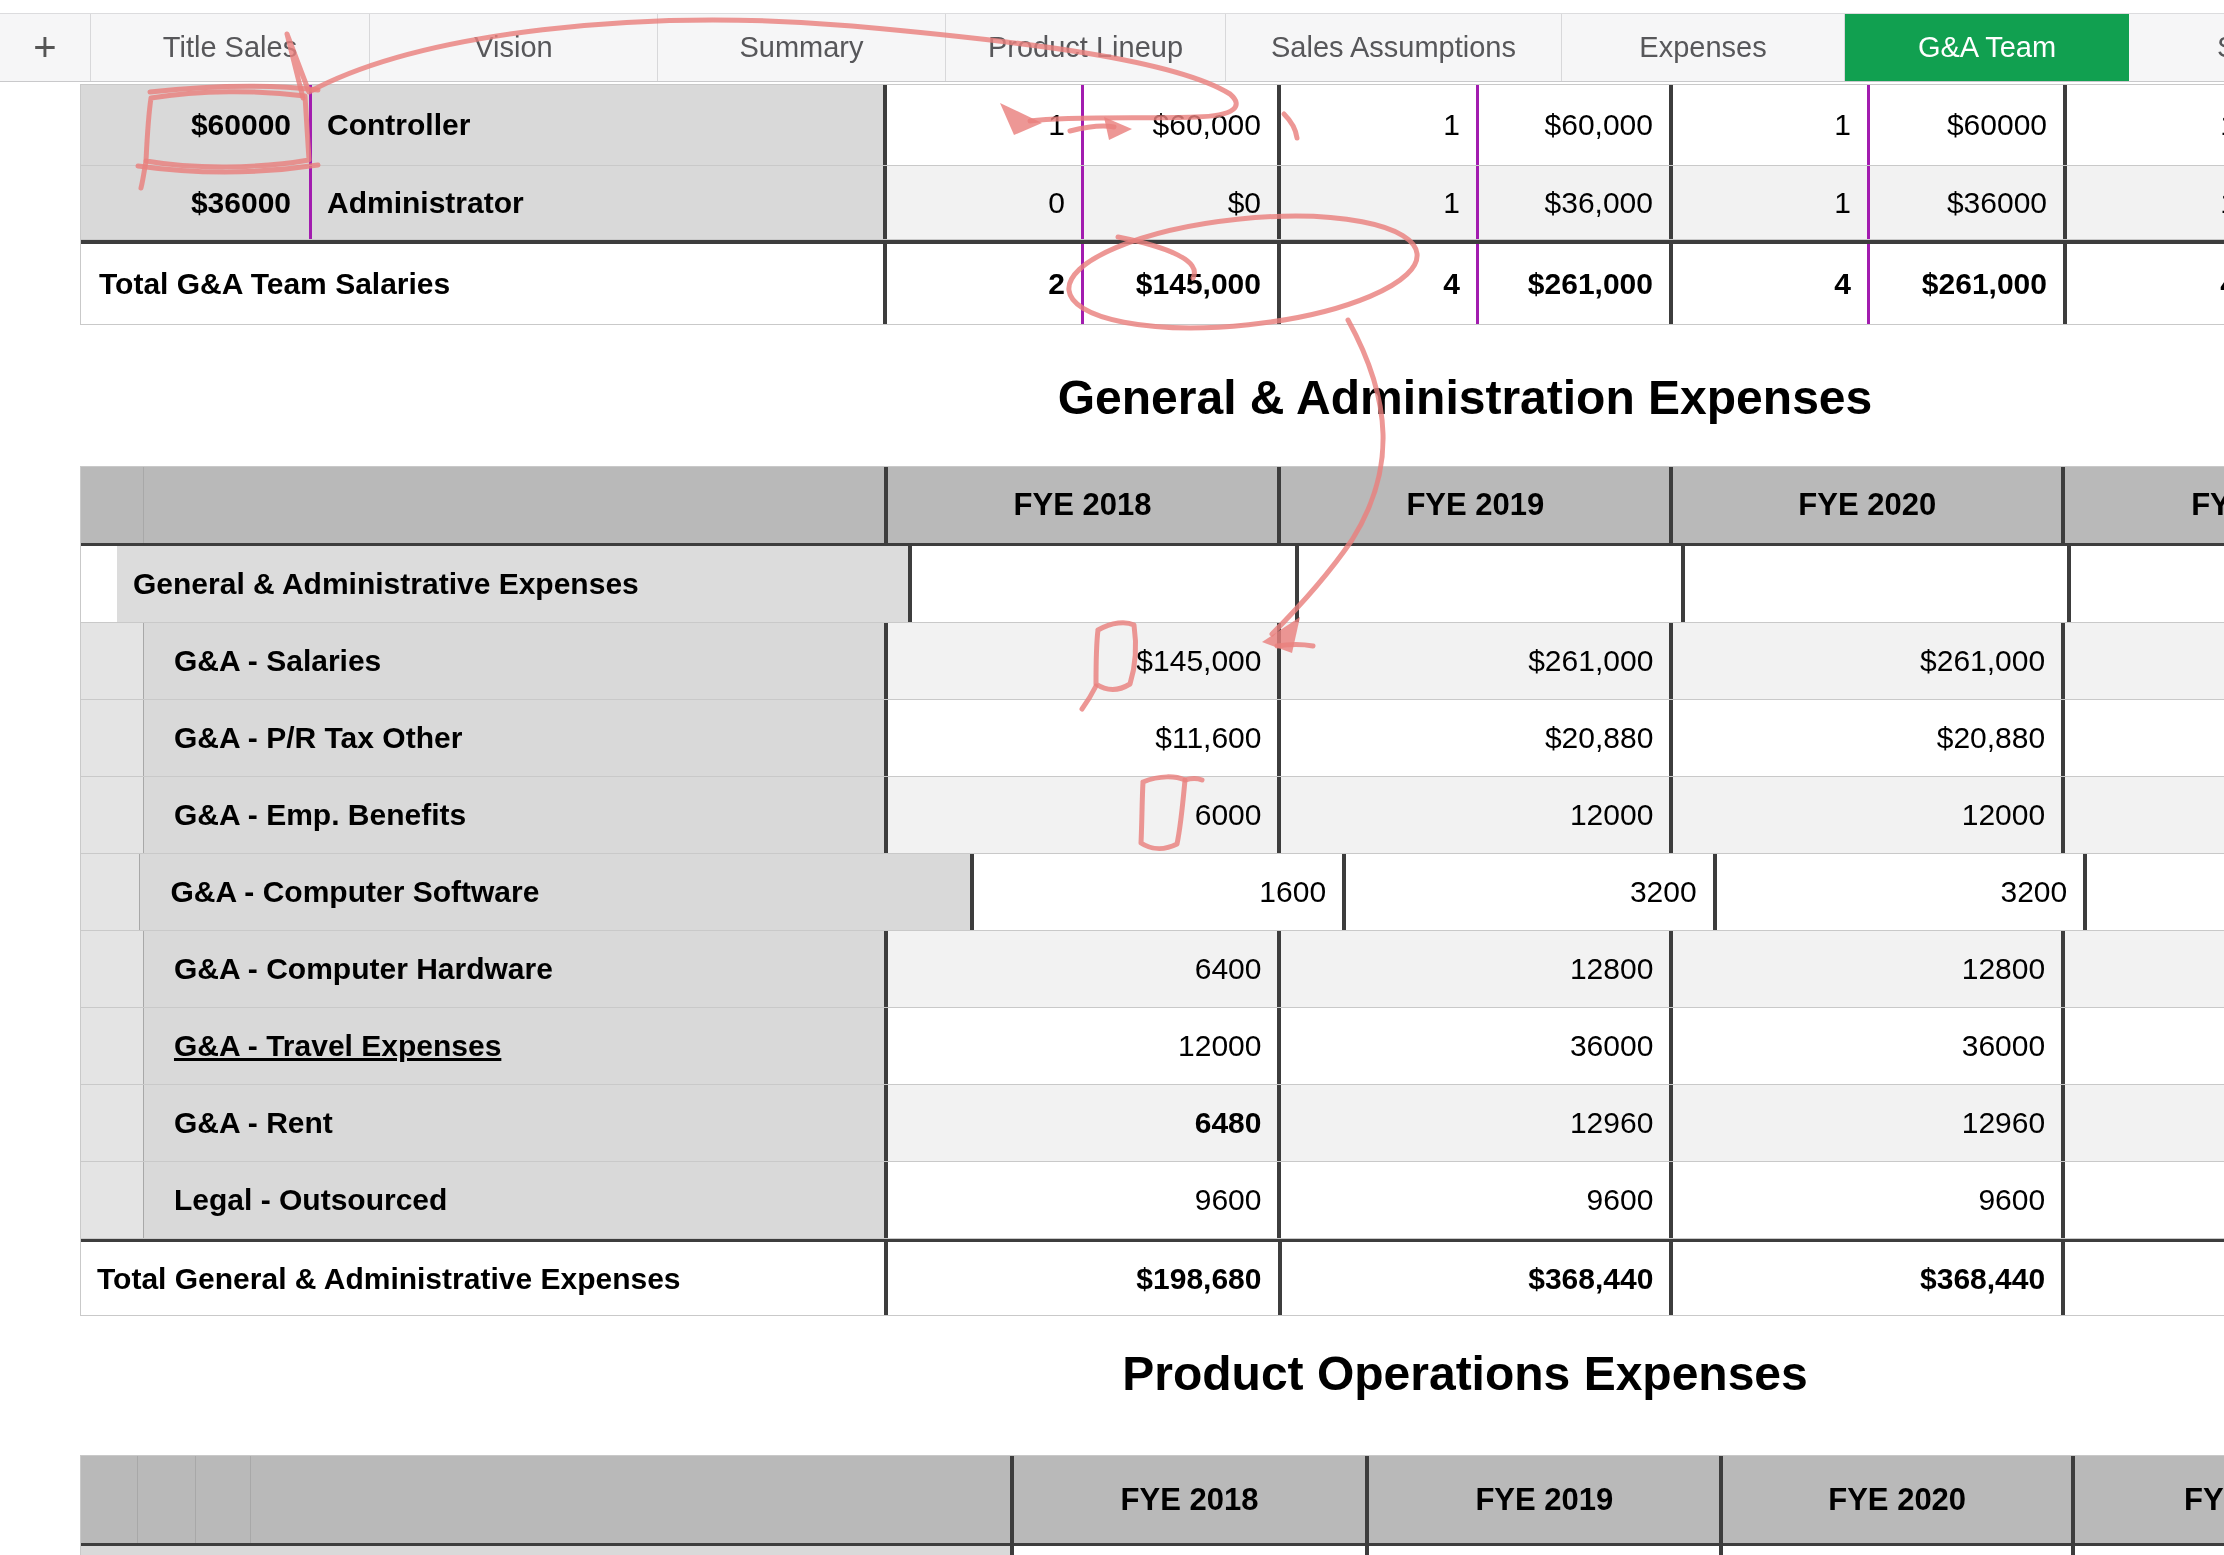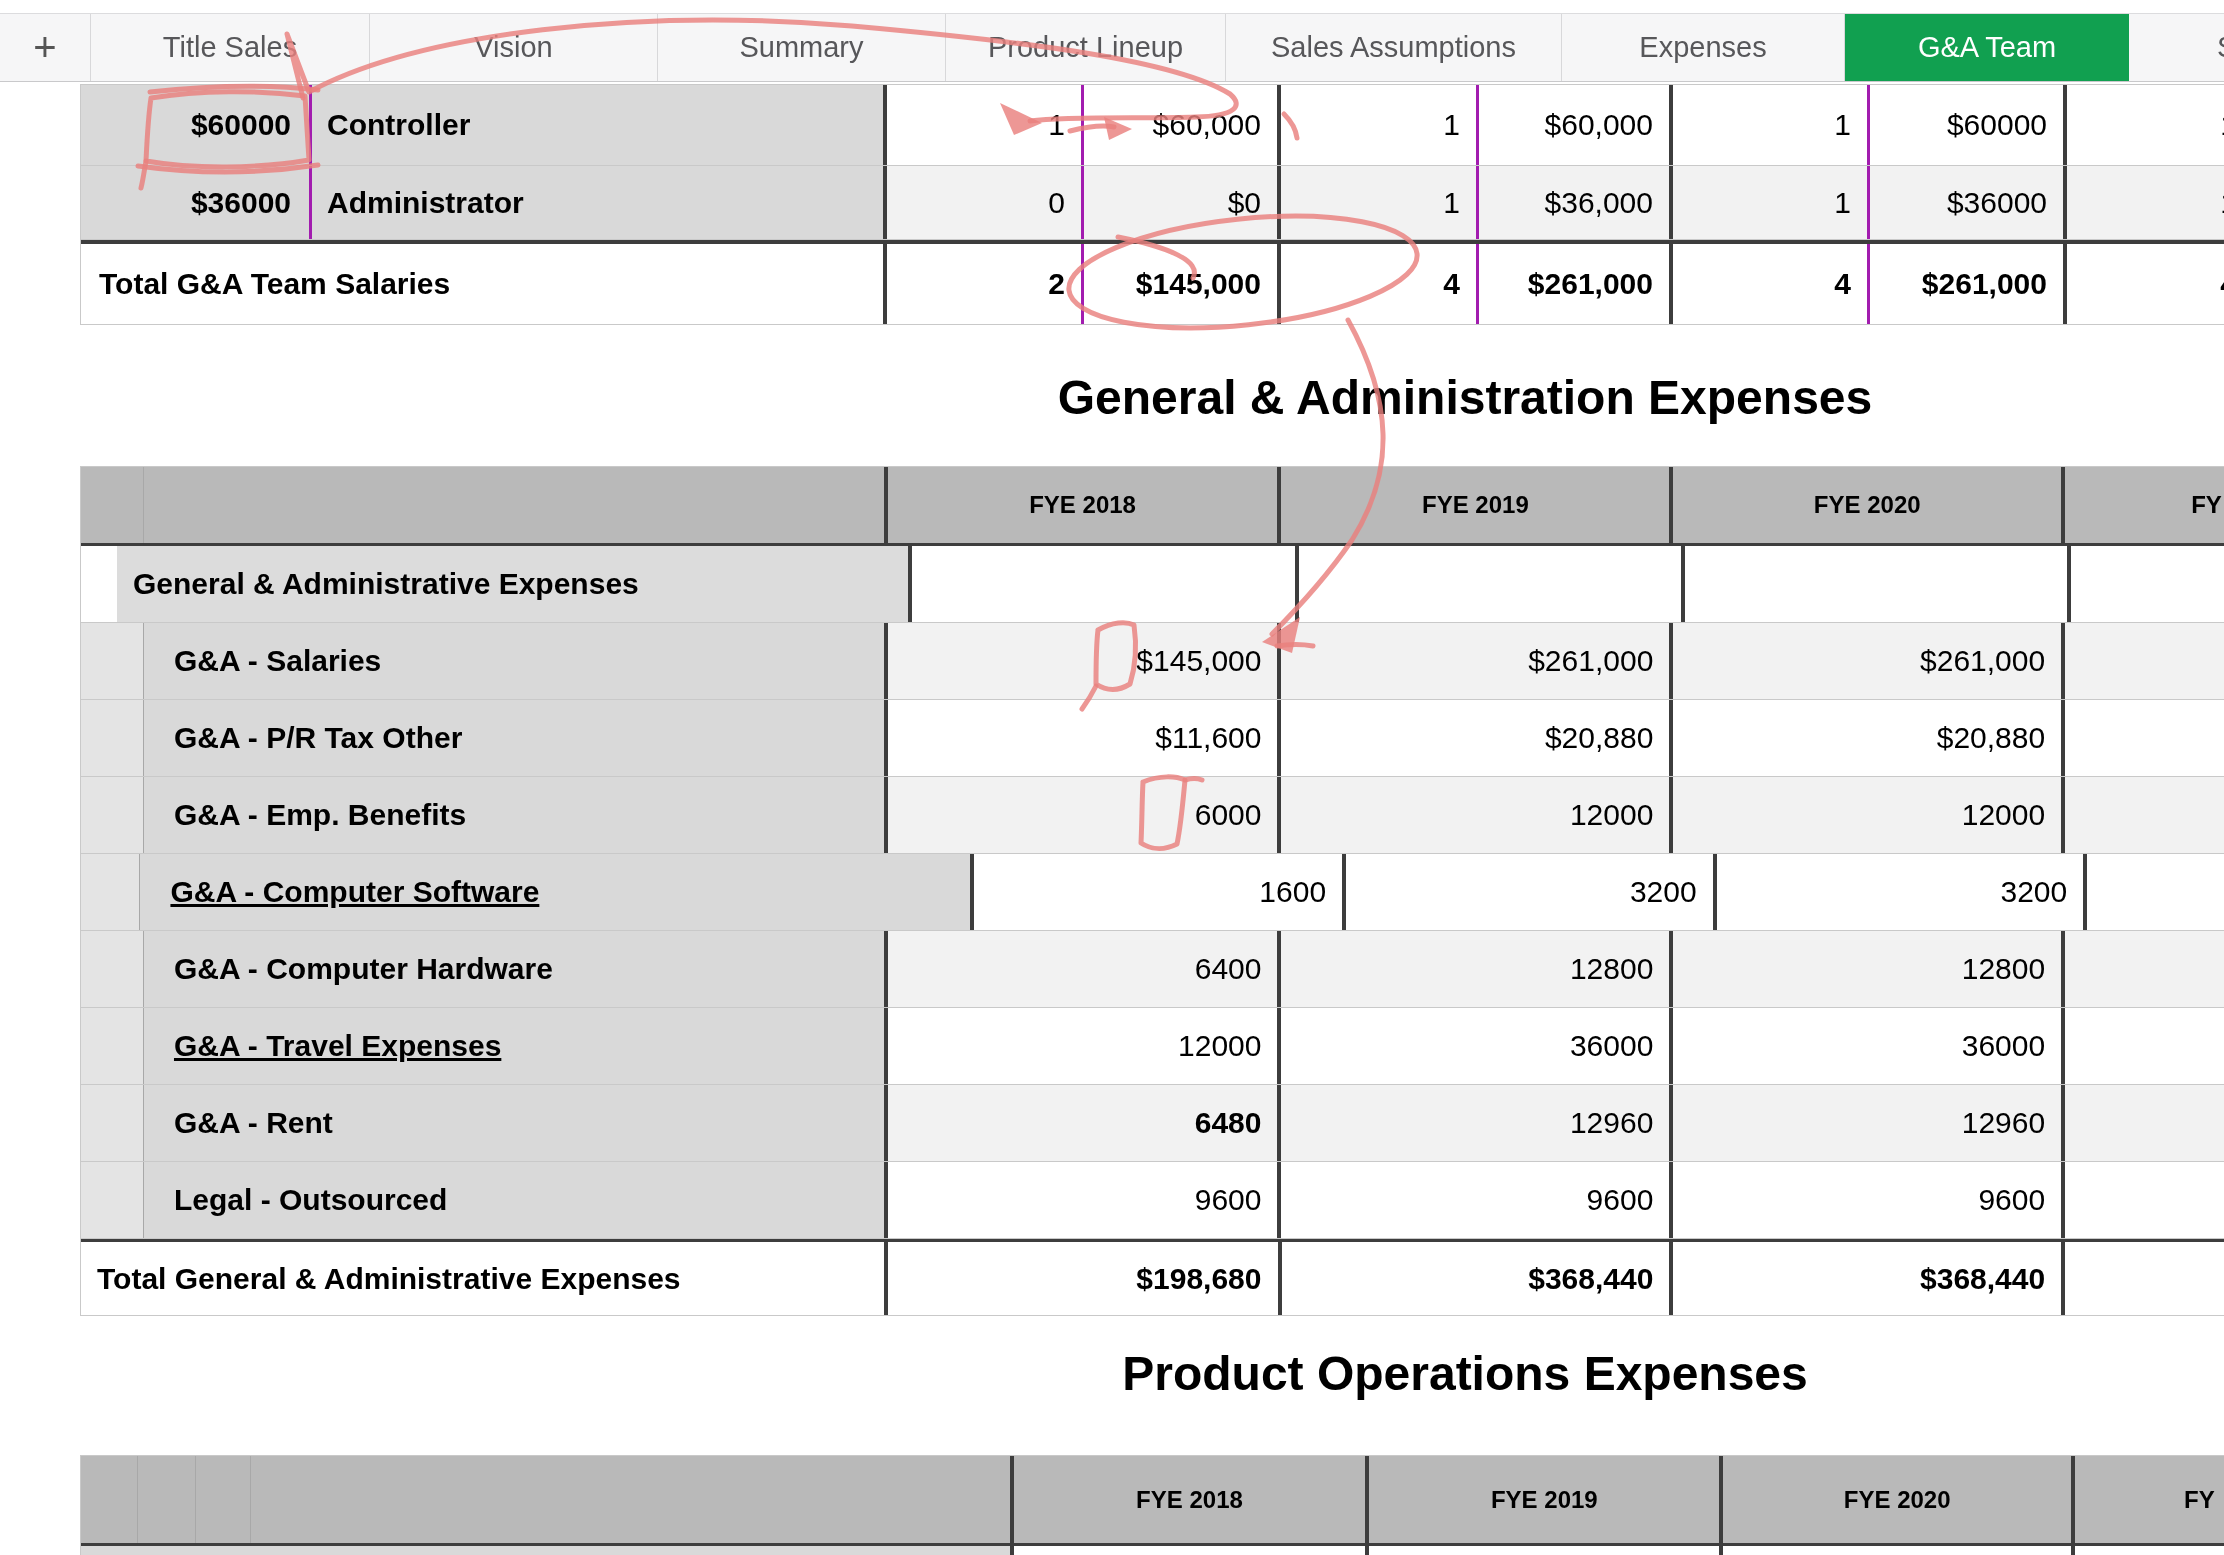--- a/index.html
+++ b/index.html
@@ -24,21 +24,21 @@
      overflow:visible;white-space:nowrap;}
   .num{justify-content:flex-end;padding-right:16px;}
   .bold{font-weight:bold;}
   .bl-thin{border-left:3px solid #a21caf;}
   .bl-thick{border-left:4px solid #3d3d3d;}
   .bl-mid{border-left:1px solid #a8a8a8;}
   .bg-lab{background:#d9d9d9;}
   .bg-ind{background:#e4e4e4;}
   .bg-alt{background:#f2f2f2;}
   .bg-head{background:#b9b9b9;}
-  .hcell{justify-content:center;font-size:24px;font-weight:bold;}
+  .hcell{justify-content:center;font-size:31px;font-weight:bold;}
   .hcell.partial{justify-content:flex-start;}
 
   
   #salary-table{top:84px;width:2772px;border-top:1px solid #c9c9c9;}
   .sal-r1{height:81px;}
   .sal-r2{height:74px;}
   .sal-total{height:85px;border-top:4px solid #3d3d3d;}
   .sal-lab{justify-content:flex-end;padding-right:18px;font-weight:bold;}
   .sal-ttl{padding-left:15px;font-weight:bold;}
 
@@ -157,21 +157,21 @@
       <div class="trow drow">
         <div class="c bg-ind" style="width: 62px;"></div>
         <div class="c ga-lab bg-lab bl-mid" style="width: 741px;">G&amp;A - Emp. Benefits</div>
         <div class="c num bl-thick bg-alt" style="width: 394px;">6000</div>
         <div class="c num bl-thick bg-alt" style="width: 392px;">12000</div>
         <div class="c num bl-thick bg-alt" style="width: 392px;">12000</div>
         <div class="c bl-thick bg-alt" style="width: 390px;"></div>
       </div>
       <div class="trow drow">
         <div class="c bg-ind" style="width: 62px;"></div>
-        <div class="c ga-lab bg-lab bl-mid" style="width: 879px; text-decoration: underline;">G&amp;A - Computer Software</div>
+        <div class="c ga-lab bg-lab bl-mid" style="width: 879px;">G&amp;A - Computer Software</div>
         <div class="c num bl-thick" style="width: 394px;">1600</div>
         <div class="c num bl-thick" style="width: 392px;">3200</div>
         <div class="c num bl-thick" style="width: 392px;">3200</div>
         <div class="c bl-thick" style="width: 390px;"></div>
       </div>
       <div class="trow drow">
         <div class="c bg-ind" style="width: 62px;"></div>
         <div class="c ga-lab bg-lab bl-mid" style="width: 741px;">G&amp;A - Computer Hardware</div>
         <div class="c num bl-thick bg-alt" style="width: 394px;">6400</div>
         <div class="c num bl-thick bg-alt" style="width: 392px;">12800</div>

